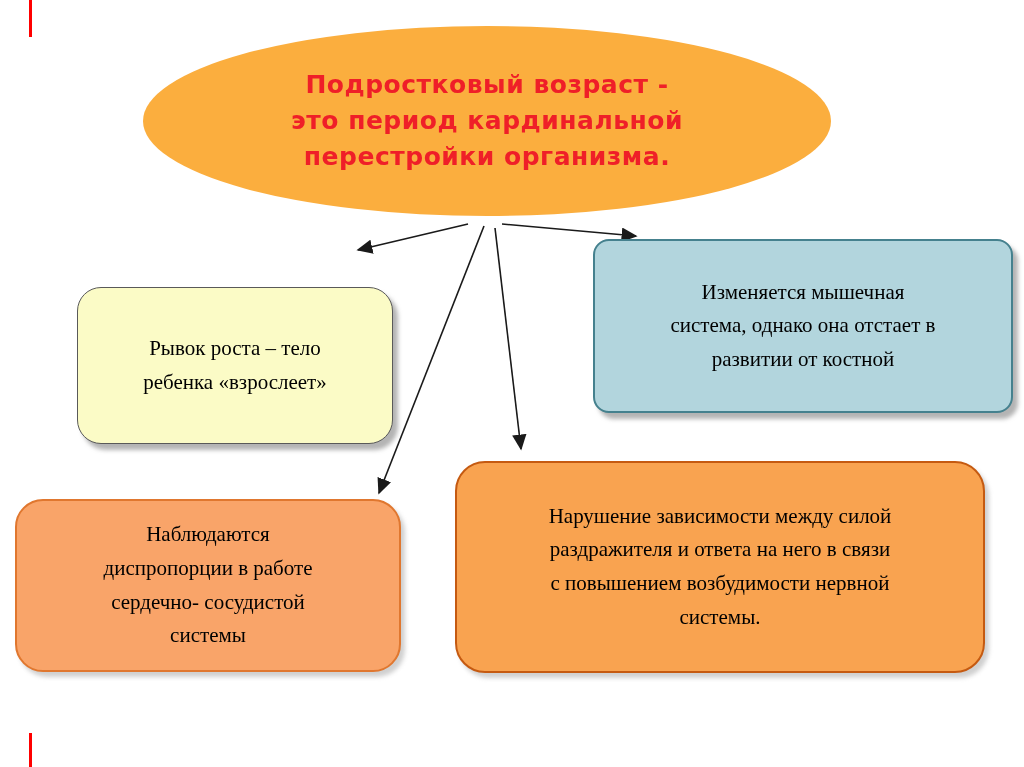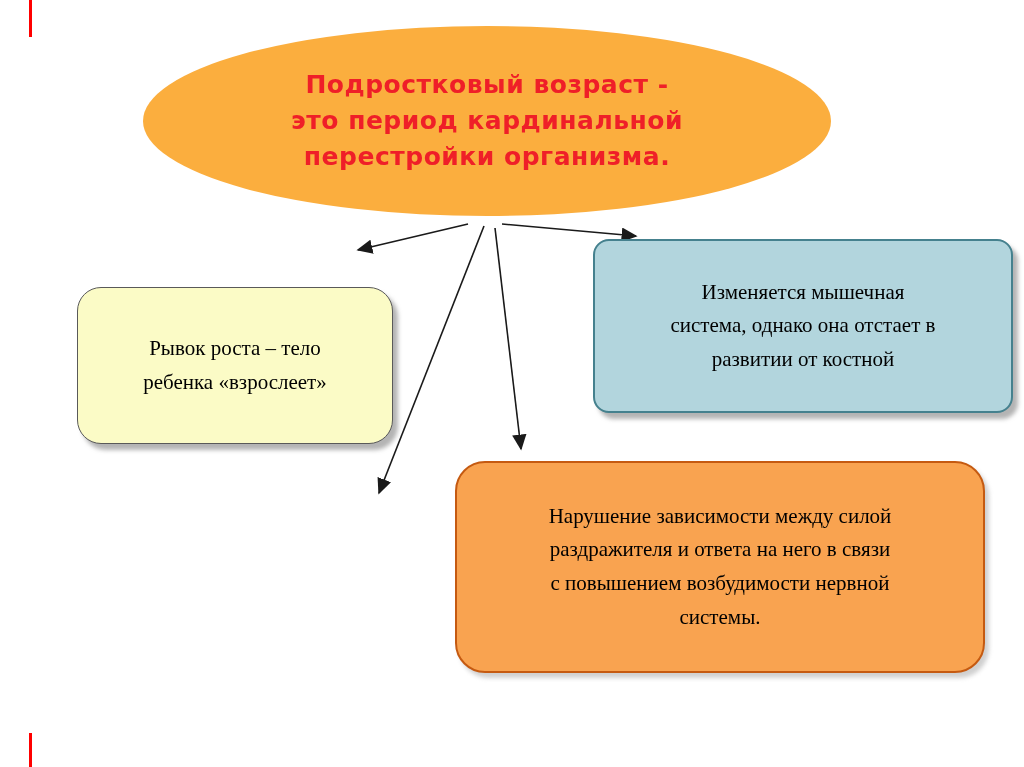--- a/index.html
+++ b/index.html
@@ -116,20 +116,26 @@
     <div class="box-text">Рывок роста – тело
 ребенка «взрослеет»</div>
   </div>
 
   <div class="box box-muscle">
     <div class="box-text">Изменяется мышечная
 система, однако она отстает в
 развитии от костной</div>
   </div>
 
+  <div class="box box-cardio">
+    <div class="box-text">Наблюдаются
+диспропорции в работе
+сердечно- сосудистой
+системы</div>
+  </div>
 
   <div class="box box-nervous">
     <div class="box-text">Нарушение зависимости между силой
 раздражителя и ответа на него в связи
 с повышением возбудимости нервной
 системы.</div>
   </div>
 
 </div>
 

